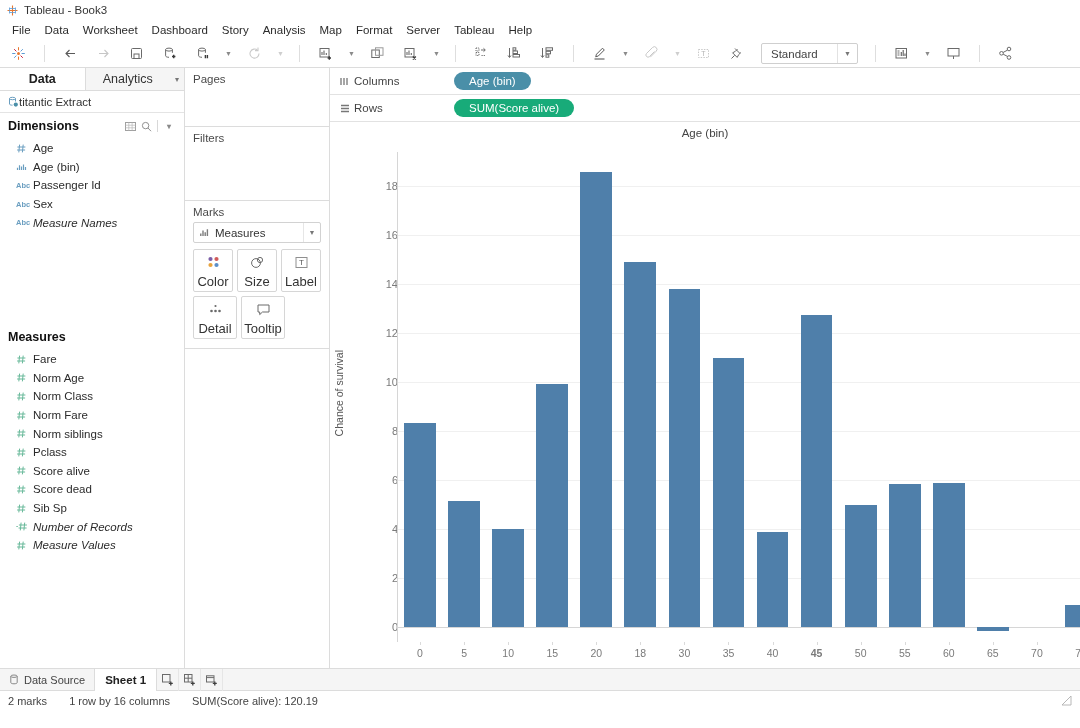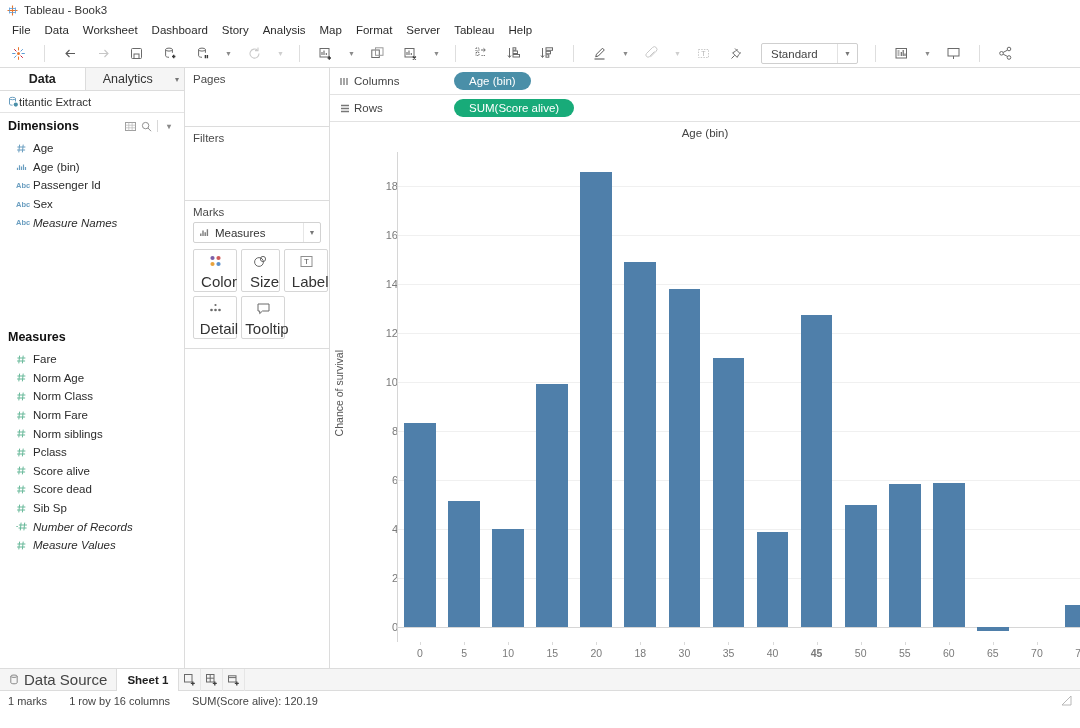--- a/index.html
+++ b/index.html
@@ -56,21 +56,21 @@
   .drop-zone{height:34px;}
   .marks-sel{height:21px;border:1px solid #d2d2d2;border-radius:2px;display:flex;align-items:center;background:#fff;
              font-size:11.5px;color:#333;margin:4px 0 6px 0;cursor:default;}
   .marks-sel .mk-ic{width:21px;display:flex;align-items:center;justify-content:center;color:#666;}
   .marks-sel .mk-lbl{flex:1;}
   .marks-sel .mk-c{width:17px;border-left:1px solid #e6e6e6;height:19px;display:flex;align-items:center;justify-content:center;font-size:7px;color:#777;}
   .mk-row{display:flex;gap:4px;margin-bottom:4px;}
   .mk-btn{width:44px;height:43px;border:1px solid #d6d6d6;border-radius:2px;background:#fff;display:flex;flex-direction:column;
           align-items:center;justify-content:center;gap:2px;cursor:default;}
   .mk-btn .mb-ic{height:19px;display:flex;align-items:center;justify-content:center;}
-  .mk-btn .mb-t{font-size:15px;color:#333;margin-left:8px;}
+  .mk-btn .mb-t{font-size:13px;color:#333;}
   .cards-spacer{flex:1;}
   
   .view{flex:1;display:flex;flex-direction:column;background:#fff;min-width:0;}
   .shelf{height:27px;display:flex;align-items:center;border-bottom:1px solid #e2e2e2;padding-left:6px;}
   .shelf-ic{width:18px;display:flex;align-items:center;justify-content:center;color:#6a6a6a;}
   .shelf-lbl{width:100px;font-size:11.5px;color:#444;}
   .pill{height:18px;border-radius:9px;display:inline-flex;align-items:center;padding:0 15px;font-size:11.5px;color:#fff;cursor:default;}
   .pill.blue{background:#4a8fa8;}
   .pill.green{background:#18ab79;}
   .canvas{flex:1;position:relative;background:#fff;overflow:hidden;}
@@ -80,21 +80,21 @@
   .plot{position:absolute;}
   .gridline{position:absolute;left:0;right:0;height:1px;background:#f0f0f0;}
   .zeroline{position:absolute;left:0;right:0;height:1px;background:#d6d6d6;}
   .ytick{position:absolute;right:100%;font-size:11px;color:#7a7a7a;transform:translateY(-50%);white-space:nowrap;}
   .axisline-y{position:absolute;top:0;bottom:0;width:1px;background:#d6d6d6;left:-1px;}
   .bar{position:absolute;background:#4f7faa;}
   .xtick{position:absolute;top:100%;margin-top:5px;font-size:10.5px;color:#7a7a7a;transform:translateX(-50%);white-space:nowrap;}
   .xtickmark{position:absolute;top:100%;width:1px;height:3px;background:#dadada;}
   
   .sheetbar{height:22px;display:flex;align-items:center;border-top:1px solid #dcdcdc;background:#f5f5f5;}
-  .sb-ds{height:22px;display:flex;align-items:center;padding:0 9px;font-size:15px;color:#444;border-right:1px solid #dcdcdc;cursor:default;}
+  .sb-ds{height:22px;display:flex;align-items:center;padding:0 9px;font-size:11px;color:#444;border-right:1px solid #dcdcdc;cursor:default;}
   .sb-tab{height:22px;display:flex;align-items:center;padding:0 10px;font-size:11.5px;font-weight:bold;color:#222;background:#fff;
           border-right:1px solid #dcdcdc;cursor:default;}
   .sb-new{width:22px;height:22px;display:flex;align-items:center;justify-content:center;color:#6d6d6d;border-right:1px solid #e6e6e6;cursor:default;}
   .sb-rest{flex:1;}
   .statusbar{height:20px;display:flex;align-items:center;border-top:1px solid #dcdcdc;background:#fff;font-size:11px;color:#444;padding:0 8px;}
   .st-item{margin-right:22px;white-space:nowrap;}
   .st-spacer{flex:1;}
   svg{display:block;}
 </style>
 </head>
@@ -664,21 +664,21 @@
     <svg width="13" height="13" viewBox="0 0 13 13">
         <rect x="1.5" y="2.8" width="7.5" height="6.2" stroke="#6a6a6a" fill="none"></rect>
         <path d="M1.5 4.6h7.5" stroke="#6a6a6a"></path>
         <path d="M7.8 10.4h4M9.8 8.4v4" stroke="#3f3f3f" stroke-width="1.3"></path>
       </svg>
   </div>
   <div class="sb-rest"></div>
 </div>
 
 <div class="statusbar">
-  <span class="st-item">1 marks</span>
+  <span class="st-item">2 marks</span>
   <span class="st-item">1 row by 16 columns</span>
   <span class="st-item">SUM(Score alive): 120.19</span>
   <span class="st-spacer"></span>
   <span>
     <svg width="11" height="11" viewBox="0 0 11 11">
         <path d="M10 1v9H1z" stroke="#b0b0b0" fill="none" stroke-width="0.9"></path>
       </svg>
   </span>
 </div>
 

